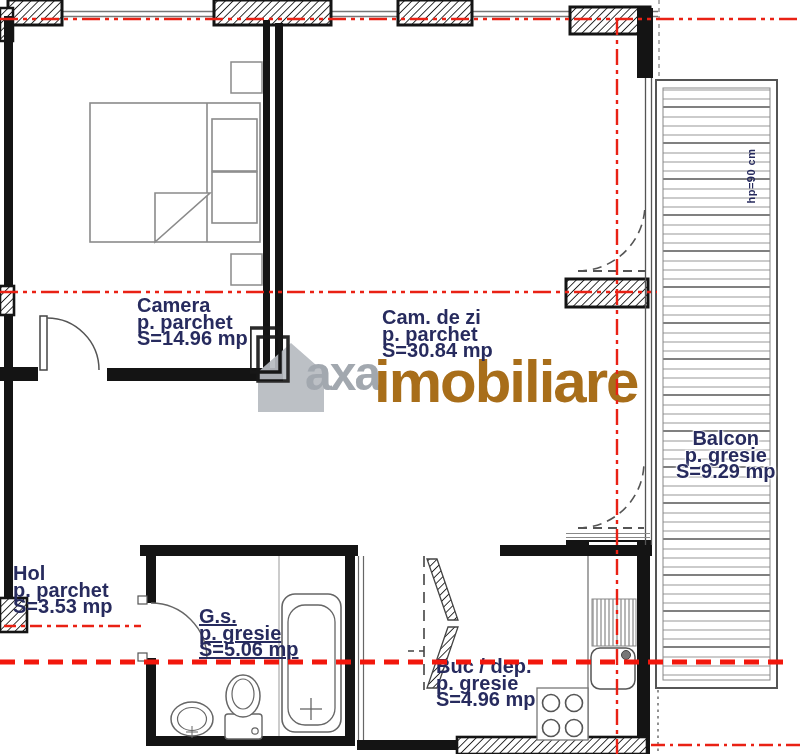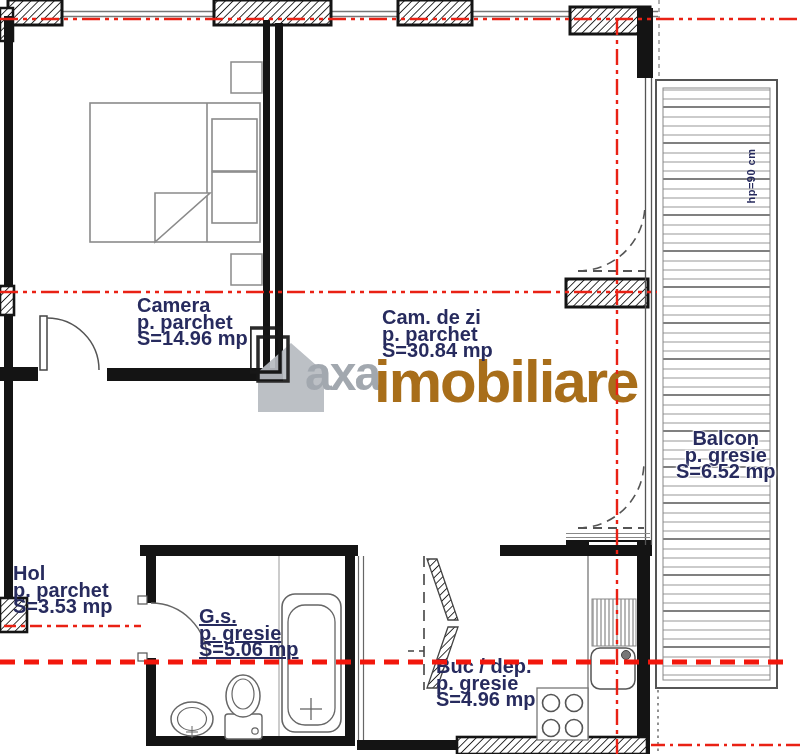--- a/index.html
+++ b/index.html
@@ -185,21 +185,21 @@
     <div>S=14.96 mp</div>
   </div>
   <div class="room-label" style="left:382px;top:309px;">
     <div>Cam. de zi</div>
     <div>p. parchet</div>
     <div>S=30.84 mp</div>
   </div>
   <div class="room-label on-stripes" style="left:676px;top:430px;text-align:center;">
     <div>Balcon</div>
     <div>p. gresie</div>
-    <div>S=6.52 mp</div>
+    <div>S=9.29 mp</div>
   </div>
   <div class="room-label" style="left:13px;top:565px;">
     <div>Hol</div>
     <div>p. parchet</div>
     <div>S=3.53 mp</div>
   </div>
   <div class="room-label" style="left:199px;top:608px;text-decoration:underline;">
     <div>G.s.</div>
     <div>p. gresie</div>
     <div>S=5.06 mp</div>

